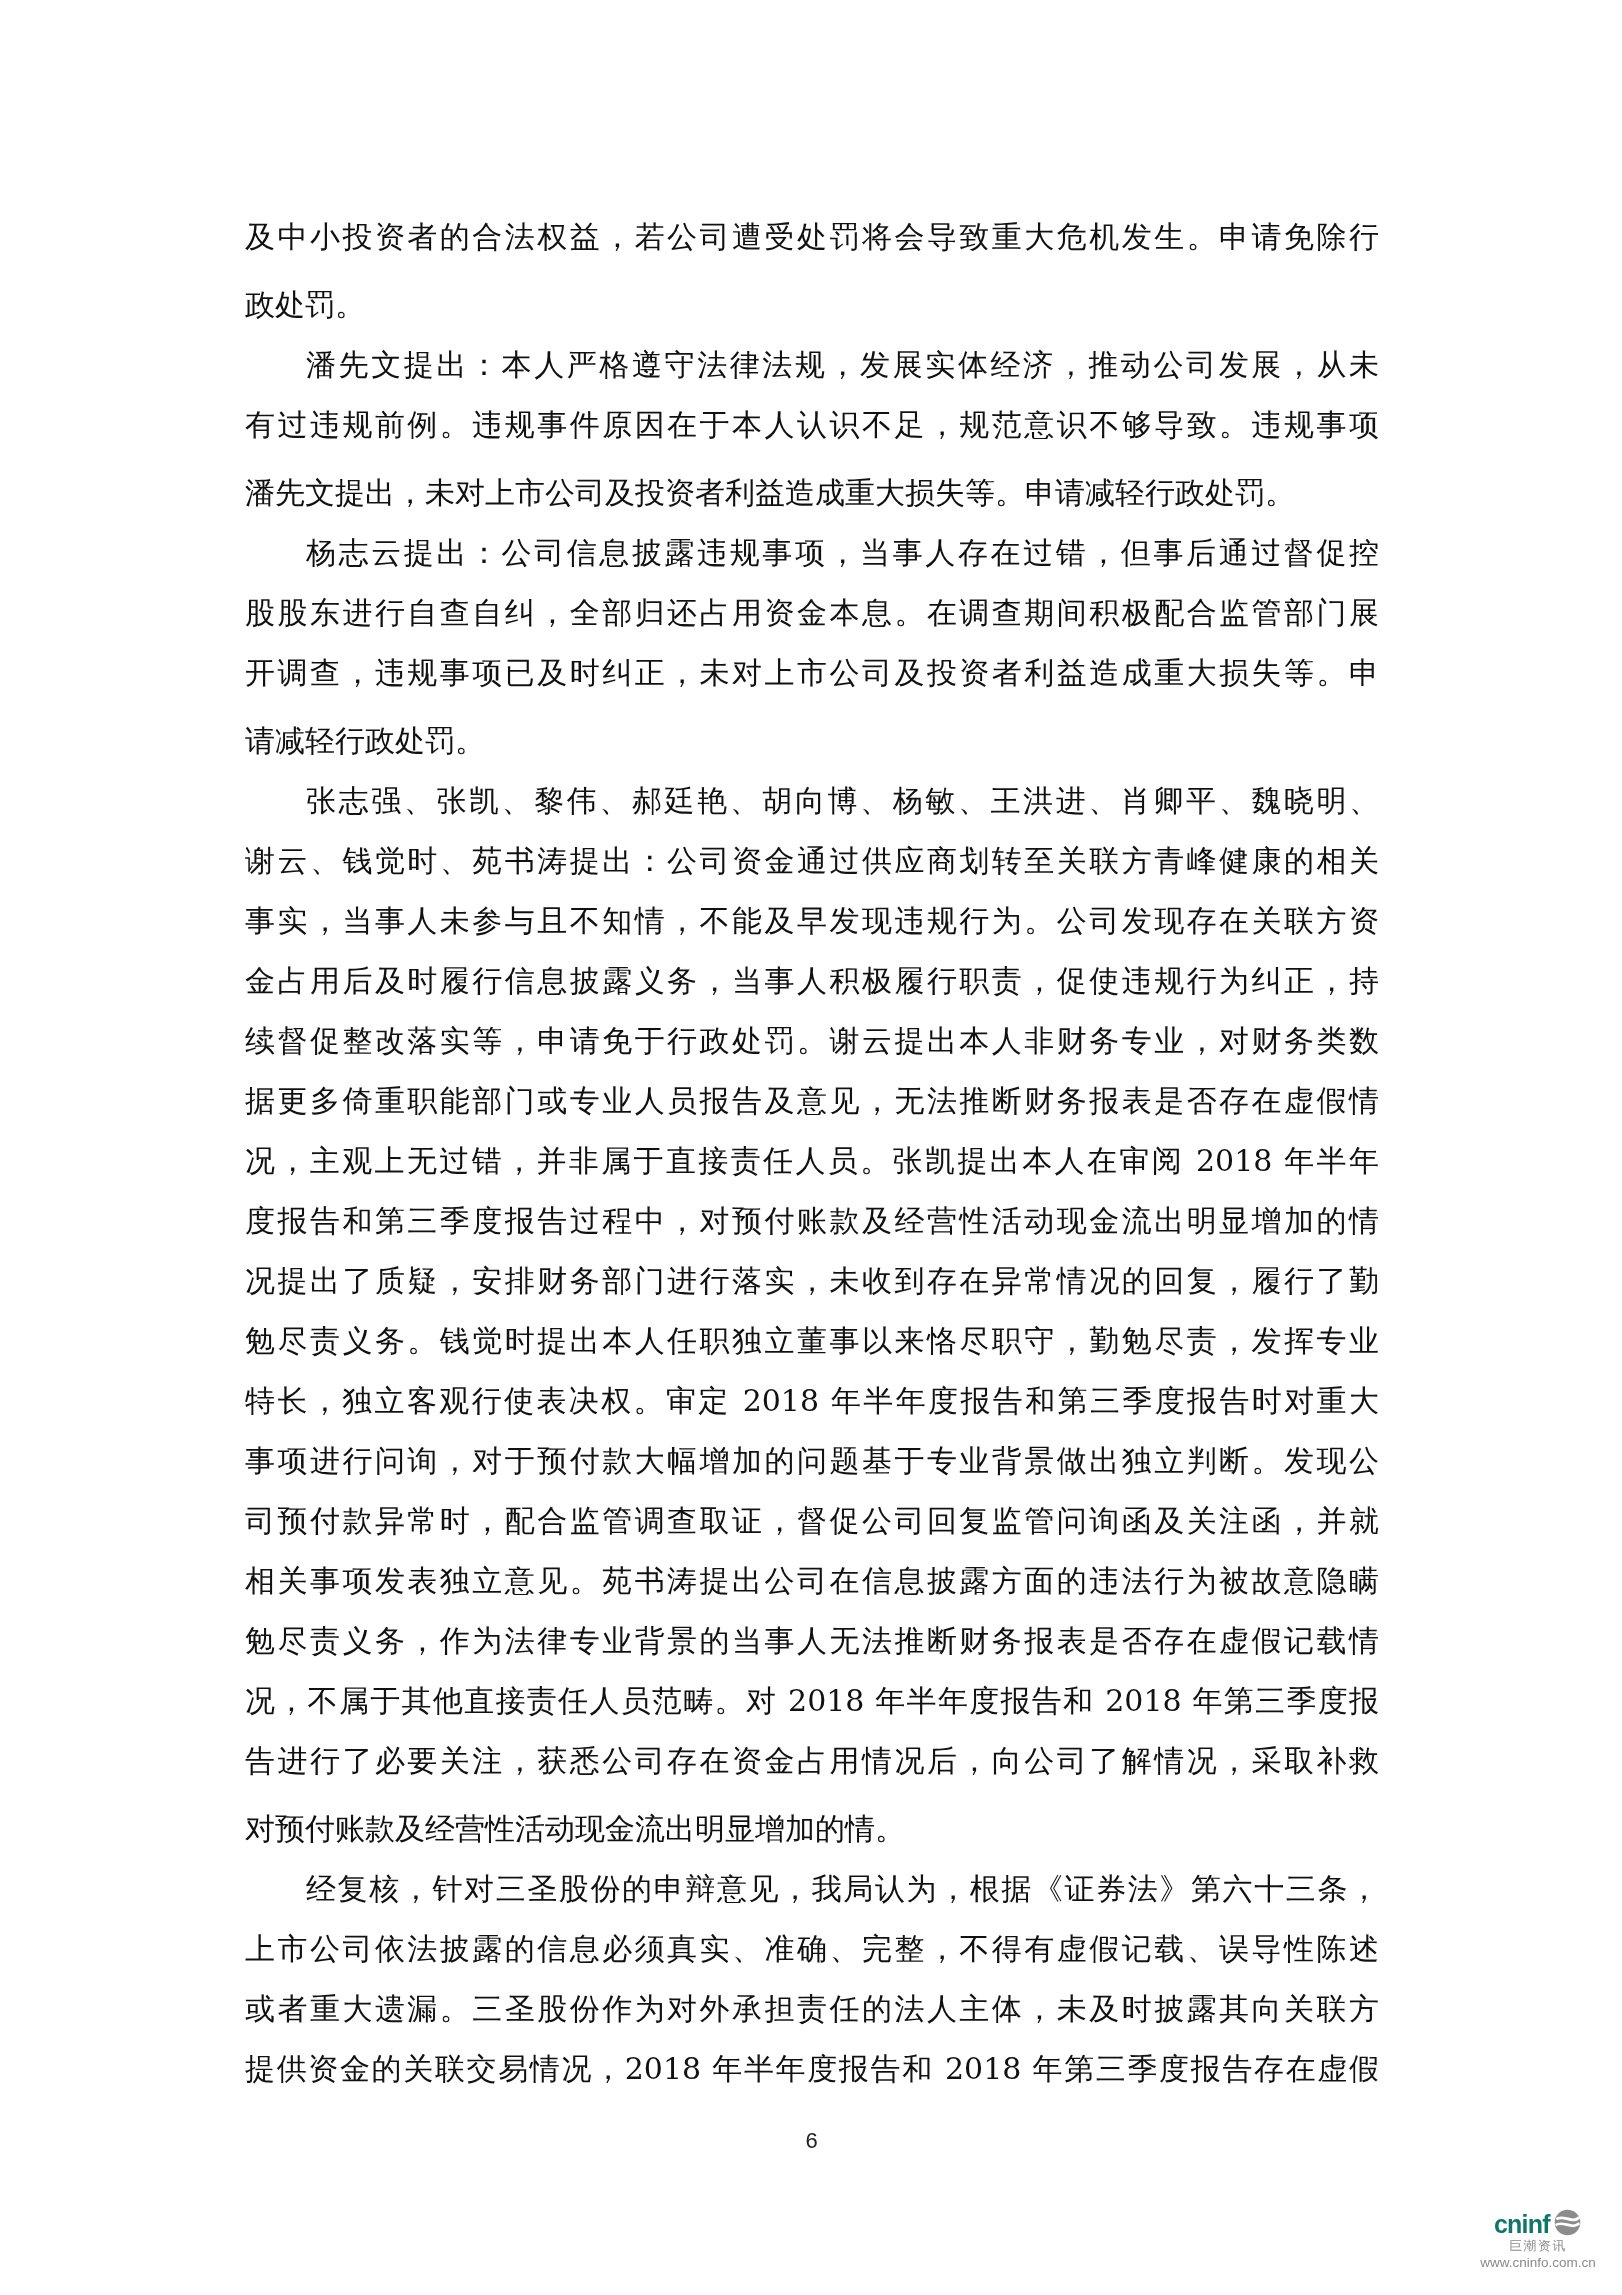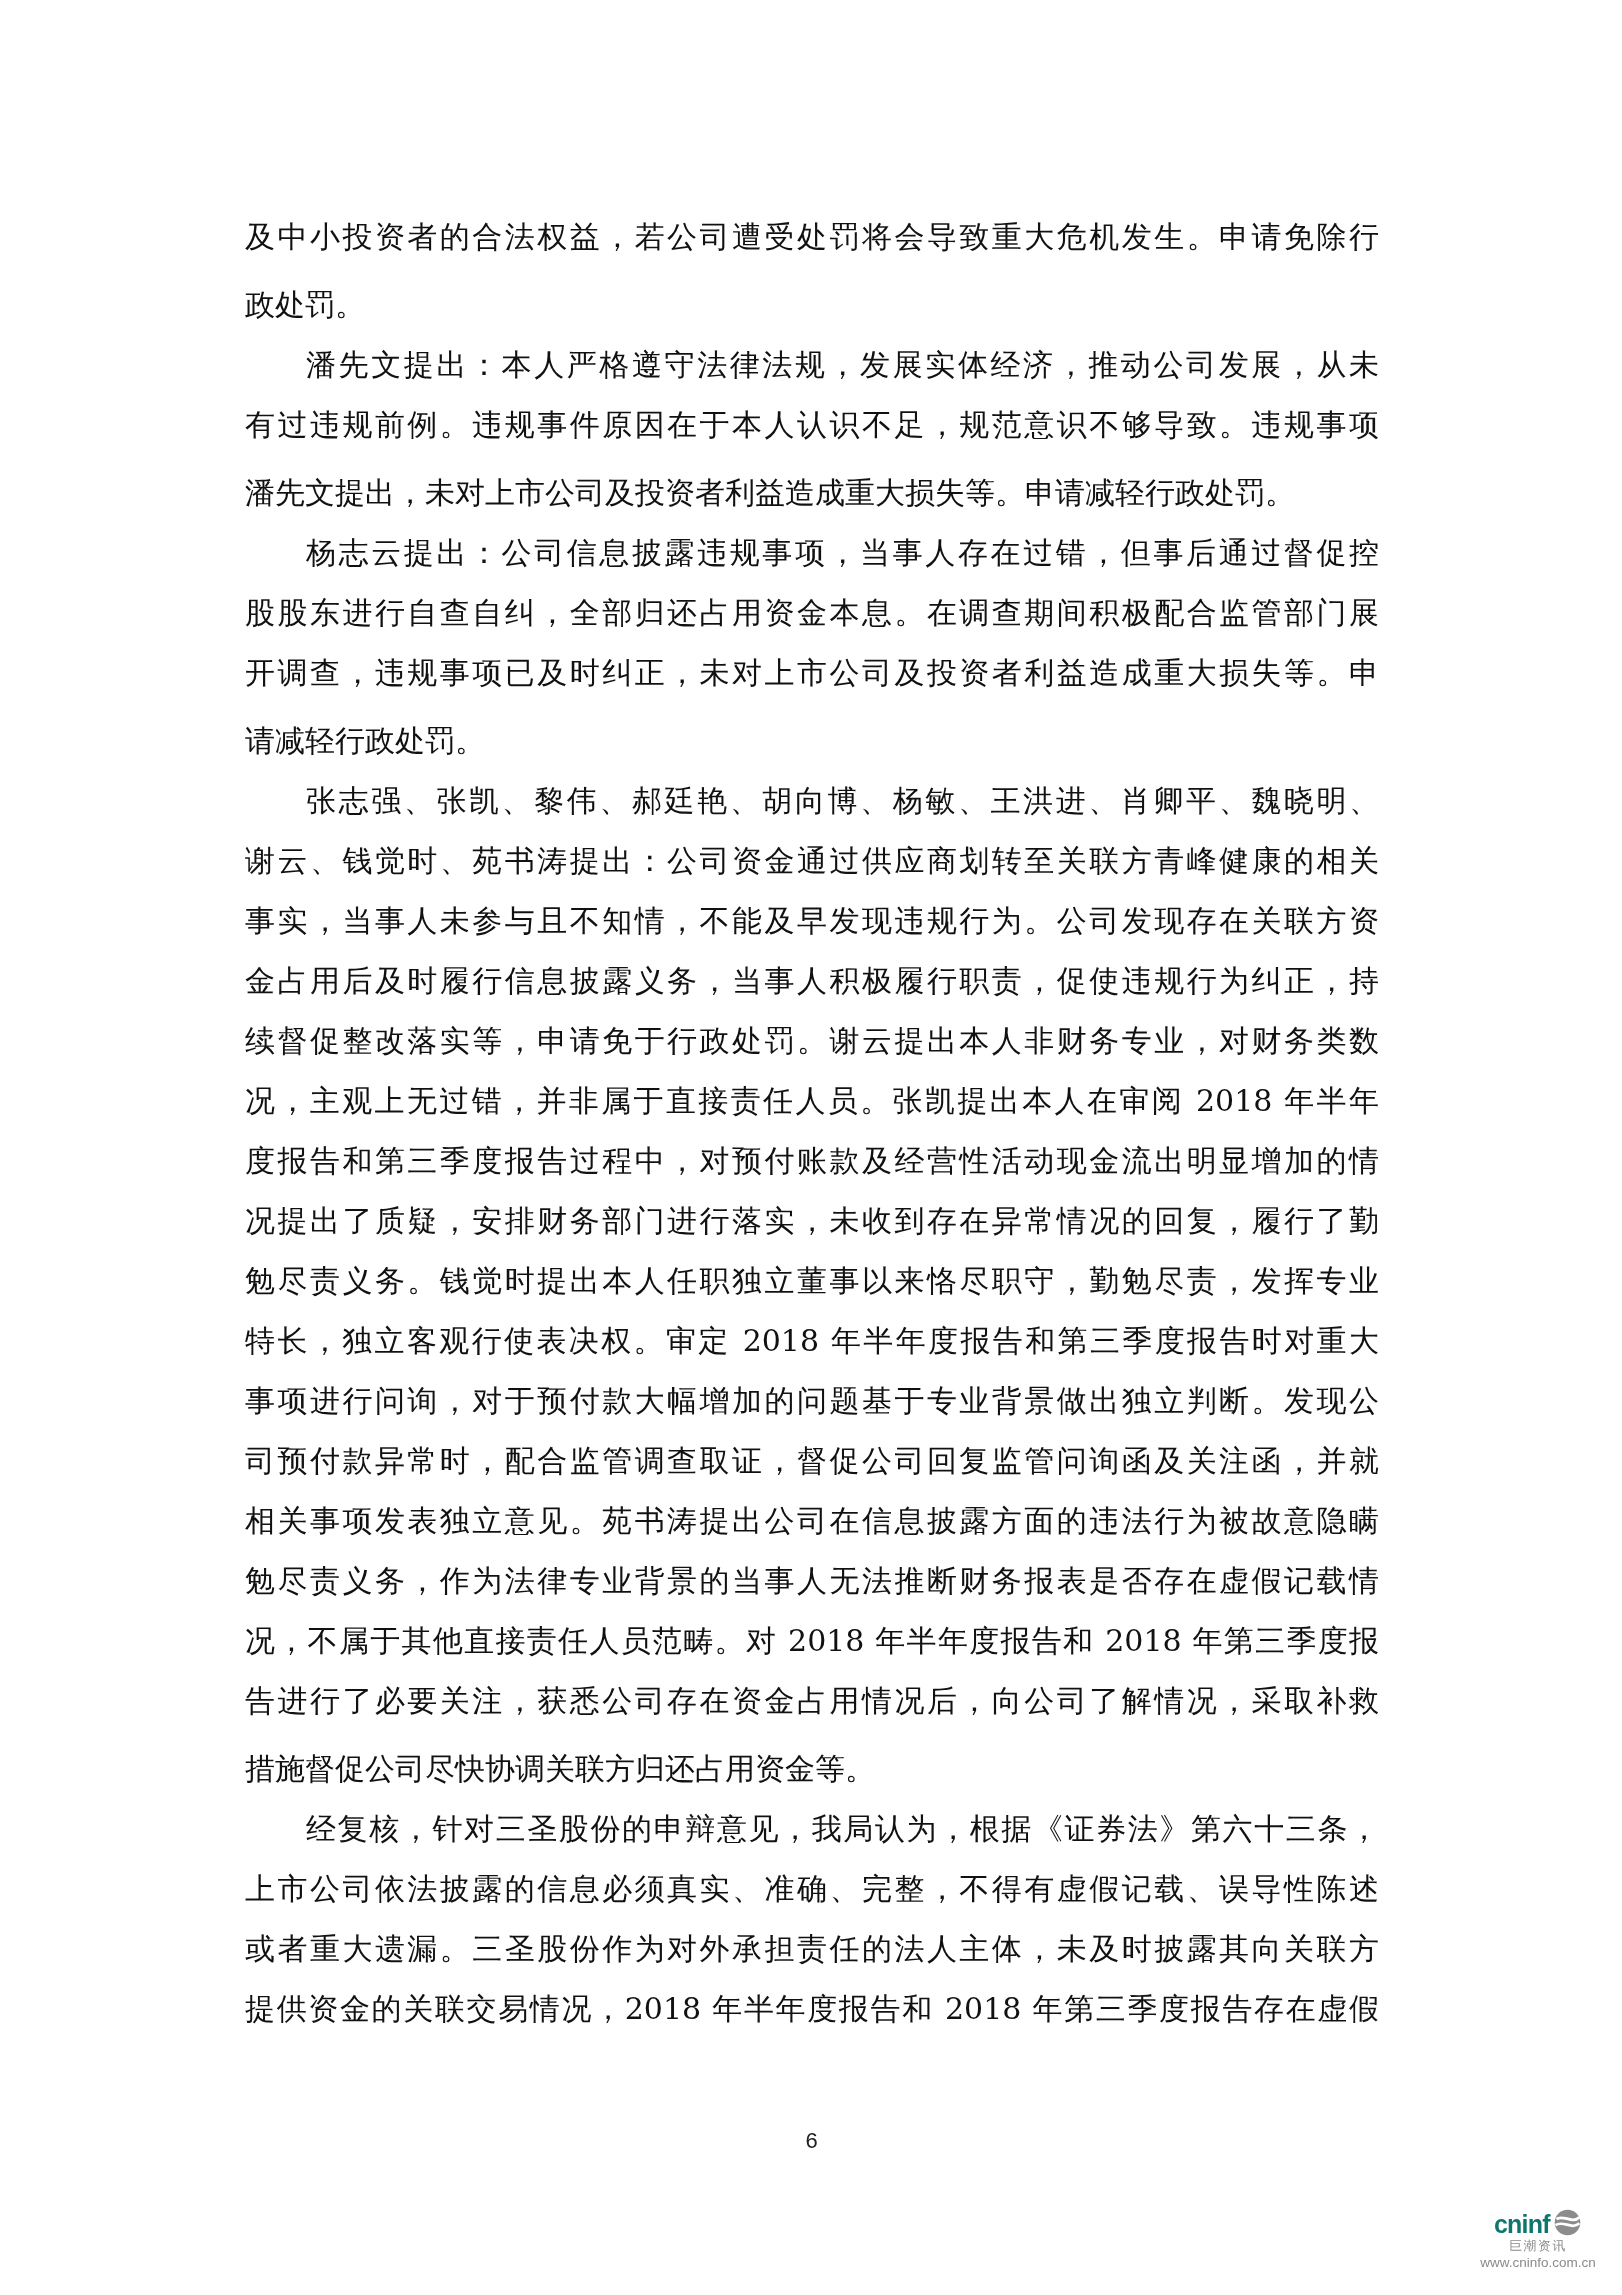--- a/index.html
+++ b/index.html
@@ -102,32 +102,33 @@
       <div class="line last">潘先文提出，未对上市公司及投资者利益造成重大损失等。申请减轻行政处罚。</div>
       <div class="line indent">杨志云提出：公司信息披露违规事项，当事人存在过错，但事后通过督促控</div>
       <div class="line">股股东进行自查自纠，全部归还占用资金本息。在调查期间积极配合监管部门展</div>
       <div class="line">开调查，违规事项已及时纠正，未对上市公司及投资者利益造成重大损失等。申</div>
       <div class="line last">请减轻行政处罚。</div>
       <div class="line indent">张志强、张凯、黎伟、郝廷艳、胡向博、杨敏、王洪进、肖卿平、魏晓明、</div>
       <div class="line">谢云、钱觉时、苑书涛提出：公司资金通过供应商划转至关联方青峰健康的相关</div>
       <div class="line">事实，当事人未参与且不知情，不能及早发现违规行为。公司发现存在关联方资</div>
       <div class="line">金占用后及时履行信息披露义务，当事人积极履行职责，促使违规行为纠正，持</div>
       <div class="line">续督促整改落实等，申请免于行政处罚。谢云提出本人非财务专业，对财务类数</div>
+      <div class="line">据更多倚重职能部门或专业人员报告及意见，无法推断财务报表是否存在虚假情</div>
       <div class="line">况，主观上无过错，并非属于直接责任人员。张凯提出本人在审阅 2018 年半年</div>
       <div class="line">度报告和第三季度报告过程中，对预付账款及经营性活动现金流出明显增加的情</div>
       <div class="line">况提出了质疑，安排财务部门进行落实，未收到存在异常情况的回复，履行了勤</div>
       <div class="line">勉尽责义务。钱觉时提出本人任职独立董事以来恪尽职守，勤勉尽责，发挥专业</div>
       <div class="line">特长，独立客观行使表决权。审定 2018 年半年度报告和第三季度报告时对重大</div>
       <div class="line">事项进行问询，对于预付款大幅增加的问题基于专业背景做出独立判断。发现公</div>
       <div class="line">司预付款异常时，配合监管调查取证，督促公司回复监管问询函及关注函，并就</div>
       <div class="line">相关事项发表独立意见。苑书涛提出公司在信息披露方面的违法行为被故意隐瞒</div>
       <div class="line">勉尽责义务，作为法律专业背景的当事人无法推断财务报表是否存在虚假记载情</div>
       <div class="line">况，不属于其他直接责任人员范畴。对 2018 年半年度报告和 2018 年第三季度报</div>
       <div class="line">告进行了必要关注，获悉公司存在资金占用情况后，向公司了解情况，采取补救</div>
-      <div class="line last">措施督促公司尽快协调关联方归还占用资金等。</div>
+      <div class="line last">对预付账款及经营性活动现金流出明显增加的情。</div>
       <div class="line indent">经复核，针对三圣股份的申辩意见，我局认为，根据《证券法》第六十三条，</div>
       <div class="line">上市公司依法披露的信息必须真实、准确、完整，不得有虚假记载、误导性陈述</div>
       <div class="line">或者重大遗漏。三圣股份作为对外承担责任的法人主体，未及时披露其向关联方</div>
       <div class="line">提供资金的关联交易情况，2018 年半年度报告和 2018 年第三季度报告存在虚假</div>
     </div>
 
   <div class="page-number">6</div>
 
   <div class="watermark">
     <div class="wm-top">

